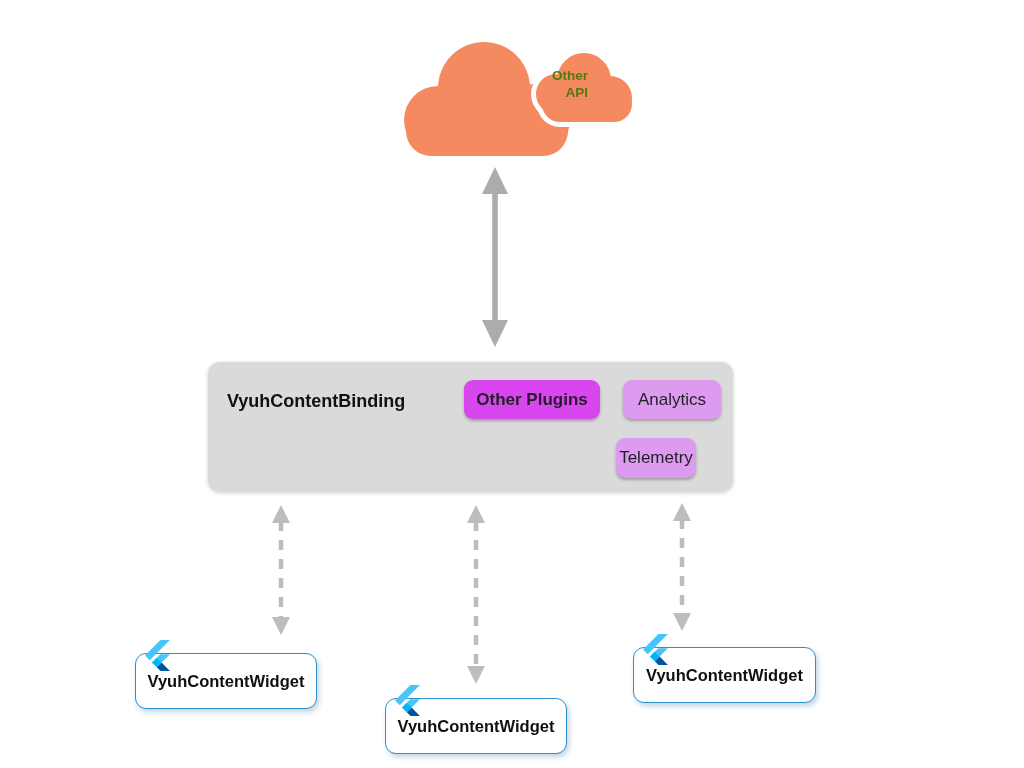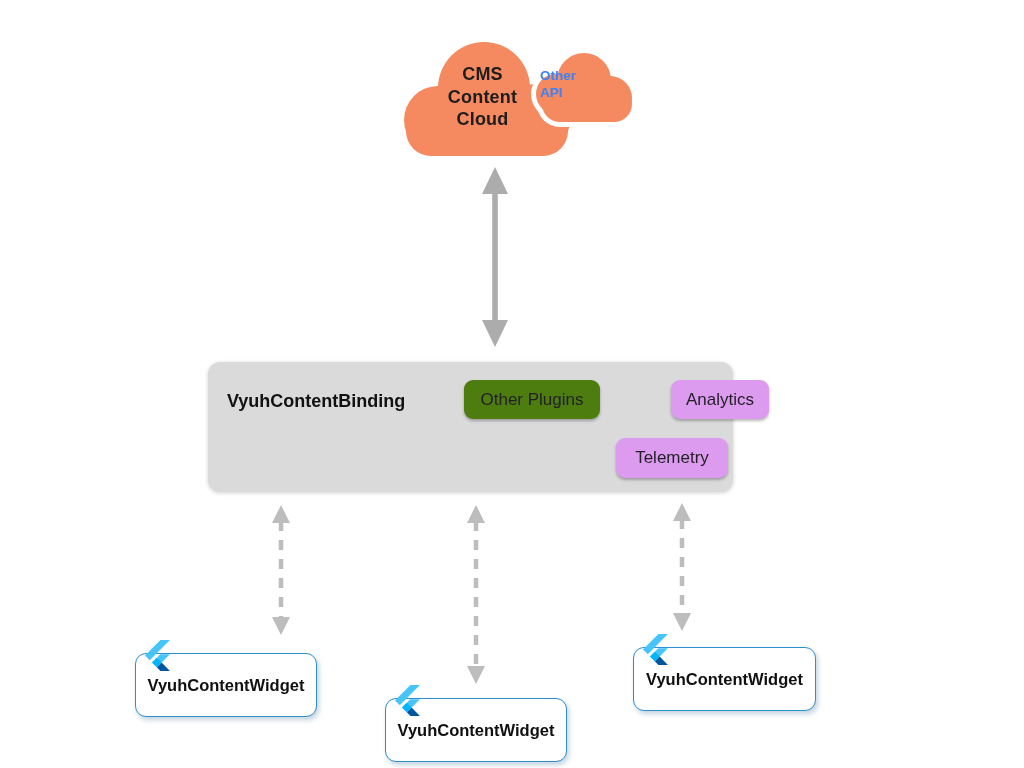--- a/index.html
+++ b/index.html
@@ -20,26 +20,26 @@
     left: 420px; top: 63px; width: 125px;
     text-align: center;
     font-weight: bold;
     font-size: 18px;
     line-height: 22.5px;
     color: #1d1d1d;
     letter-spacing: 0.2px;
   }
   .cloud-sat-title {
     position: absolute;
-    left: 540px; top: 68px; width: 64px;
-    text-align: left;
+    left: 524px; top: 68px; width: 64px;
+    text-align: right;
     font-weight: bold;
     font-size: 13.5px;
     line-height: 16.5px;
-    color: #3b82f6;
+    color: #4d7c0f;
   }
 
   
   .binding-box {
     position: absolute;
     left: 208px; top: 362px;
     width: 525px; height: 130px;
     background: #dadada;
     border-radius: 12px;
     box-shadow: 0 1px 4px rgba(0,0,0,0.18);
@@ -59,31 +59,31 @@
     position: absolute;
     display: flex;
     align-items: center;
     justify-content: center;
     border-radius: 9px;
     font-size: 17px;
     color: #221f26;
     box-shadow: 0 2px 3px rgba(0,0,0,0.28);
     white-space: nowrap;
   }
-  .chip.amber  { background: #4d7c0f; }
+  .chip.amber  { background: #d946ef; font-weight: bold; }
   .chip.purple { background: #dc9bef; }
   .chip-other-plugins  { left: 464px; top: 380px; width: 136px; height: 39px; }
-  .chip-analytics      { left: 623px; top: 380px; width:  98px; height: 39px; margin-left: 48px; }
+  .chip-analytics      { left: 623px; top: 380px; width:  98px; height: 39px; }
   .chip-content-plugin { left: 455px; top: 438px; width: 144px; height: 40px; }
-  .chip-telemetry      { left: 616px; top: 438px; width: 112px; height: 40px; }
+  .chip-telemetry      { left: 616px; top: 438px; width: 80px; height: 40px; }
 
   
   .widget {
     position: absolute;
-    width: 182px; height: 64px;
+    width: 182px; height: 56px;
     background: #ffffff;
     border: 1.6px solid #2e8fce;
     border-radius: 11px;
     display: flex;
     align-items: center;
     justify-content: center;
     font-weight: bold;
     font-size: 16.5px;
     color: #101010;
     box-shadow: 2px 3px 5px rgba(60,110,150,0.30);
@@ -121,25 +121,20 @@
     </g>
 
     <g fill="#f5895f">
       <circle cx="160" cy="58" r="20"></circle>
       <circle cx="188" cy="44" r="27"></circle>
       <circle cx="214" cy="62" r="22"></circle>
       <rect x="146" y="50" width="90" height="36" rx="18"></rect>
     </g>
   </svg>
 
-  <div class="cloud-title">
-    <div>CMS</div>
-    <div>Content</div>
-    <div>Cloud</div>
-  </div>
   <div class="cloud-sat-title">
     <div>Other</div>
     <div>API</div>
   </div>
 
   <svg class="abs" style="left:480px; top:167px;" width="30" height="180" viewBox="0 0 30 180">
     <g fill="#acacac">
       <polygon points="15,0 2,27 28,27"></polygon>
       <rect x="12.2" y="25" width="5.6" height="130"></rect>
       <polygon points="15,180 2,153 28,153"></polygon>

